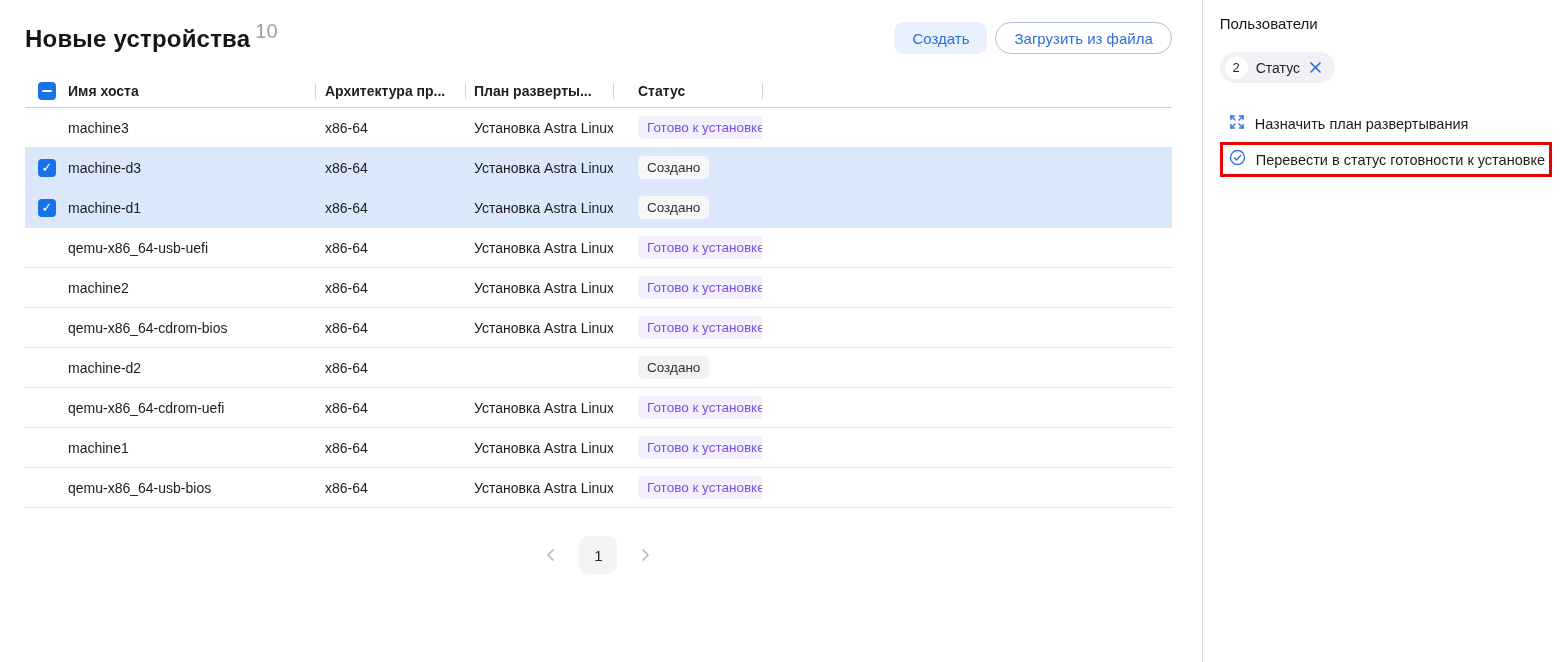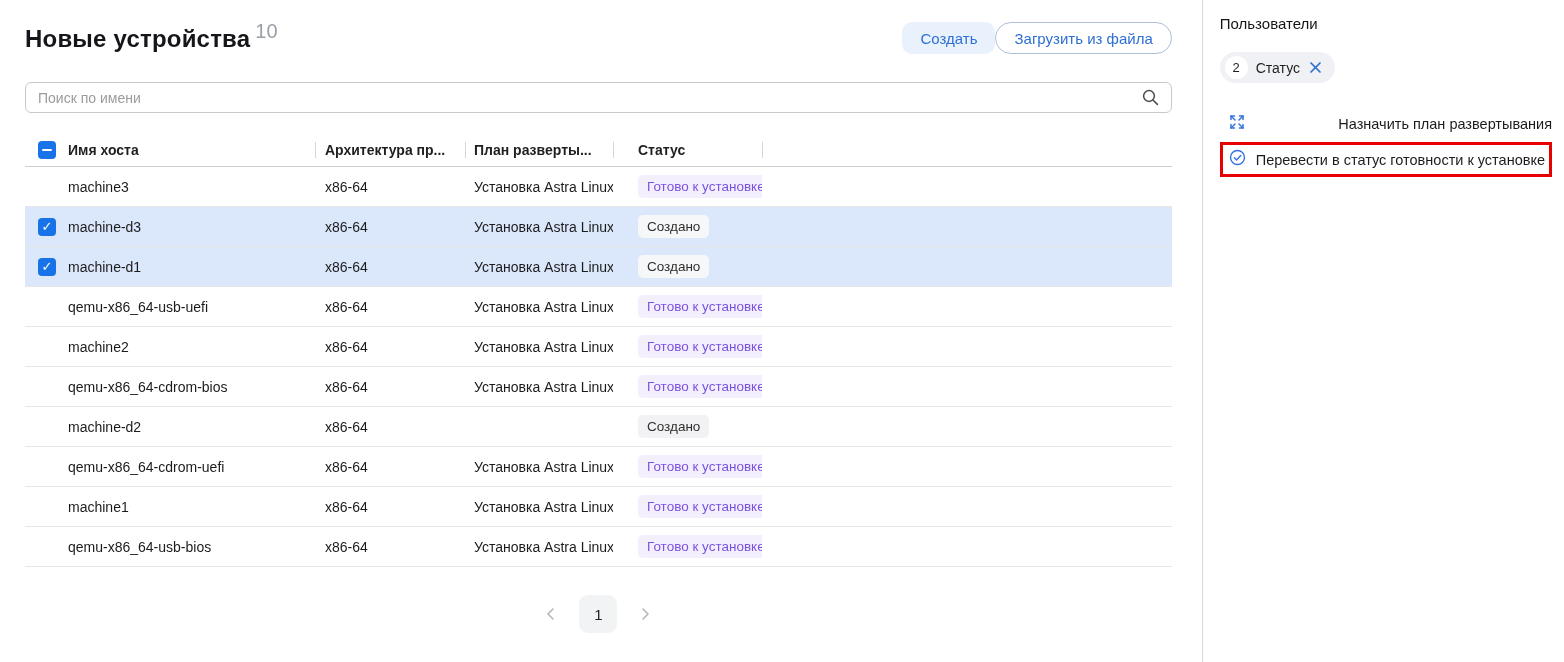--- a/index.html
+++ b/index.html
@@ -5,21 +5,21 @@
   * { margin:0; padding:0; box-sizing:border-box; }
   html,body { width:1564px; height:662px; background:#fff;
     font-family:"Liberation Sans", sans-serif; color:#1c1c1c; overflow:hidden; }
   .app { display:flex; width:1564px; height:662px; }
 
   
   .main { width:1216px; border-right:1px solid #d9d9d9; padding:20px 30px 0 25px; }
   .main-header { display:flex; justify-content:space-between; align-items:flex-start; }
   .page-title { font-size:24px; font-weight:700; color:#15161a; letter-spacing:.2px; }
   .page-count { font-size:20px; font-weight:400; color:#9aa0a6; vertical-align:super; margin-left:5px; }
-  .header-buttons { display:flex; padding-top:2px; }
+  .header-buttons { display:flex; gap:8px; padding-top:2px; }
   .btn { height:32px; padding:0 18px; font-size:15px; font-family:inherit;
     color:#2e6fd4; cursor:pointer; display:flex; align-items:center; }
   .btn-tonal { background:#e9f1fd; border:none; border-radius:10px; }
   .btn-outline { background:#fff; border:1px solid #aebfd8; border-radius:16px; }
 
   .search-wrap { position:relative; margin-top:28px; }
   .search-input { width:100%; height:31px; border:1px solid #c9c9c9; border-radius:6px;
     padding:0 40px 0 12px; font-size:14px; font-family:inherit; color:#1c1c1c; outline:none; }
   .search-input::placeholder { color:#9b9b9b; }
   .search-icon { position:absolute; right:12px; top:6px; }
@@ -61,21 +61,21 @@
   .sidebar { flex:1; padding:15px 12px 0 17px; }
   .sidebar-title { font-size:15px; font-weight:400; color:#15161a; }
   .chip { display:inline-flex; align-items:center; margin-top:20px; height:31px;
     background:#f0f1f4; border-radius:16px; padding:0 12px 0 5px; gap:8px; cursor:default; }
   .chip-count { width:23px; height:23px; background:#fff; border-radius:50%; display:flex;
     align-items:center; justify-content:center; font-size:13px; color:#1f1f1f; }
   .chip-label { font-size:14px; color:#1f1f1f; }
   .chip-close { background:none; border:none; cursor:pointer; display:flex; padding:0; }
 
   .actions { margin-top:26px; }
-  .action-row { display:flex; align-items:center; gap:10px; padding:5px 0 5px 9px; cursor:pointer;justify-content:space-between; }
+  .action-row { display:flex; align-items:center; gap:10px; padding:5px 0 5px 9px; cursor:pointer; }
   .action-label { font-size:14.5px; color:#1c1c1c; white-space:nowrap; }
   .highlight-box { border:3px solid #e60000; margin-top:3px; }
   .highlight-box .action-row { padding:4px 4px 4px 6px; }
 </style>
 </head>
 <body>
 
 <div class="app">
 
   <div class="main">
@@ -83,29 +83,20 @@
     <div class="main-header">
       <h1 class="page-title">
         <span>Новые устройства</span><span class="page-count">10</span>
       </h1>
       <div class="header-buttons">
         <button class="btn btn-tonal">Создать</button>
         <button class="btn btn-outline">Загрузить из файла</button>
       </div>
     </div>
 
-    <div class="search-wrap">
-      <input class="search-input" type="text" placeholder="Поиск по имени" style="">
-      <span class="search-icon">
-        <svg width="19" height="19" viewBox="0 0 19 19">
-            <circle cx="8" cy="8" r="5.4" fill="none" stroke="#4a4a4a" stroke-width="1.5"></circle>
-            <line x1="12.2" y1="12.2" x2="16.4" y2="16.4" stroke="#4a4a4a" stroke-width="1.5" stroke-linecap="round"></line>
-          </svg>
-      </span>
-    </div>
 
     <div class="table">
       <div class="thead">
         <div class="cell c-check">
           <span class="checkbox indeterminate">
               <span class="mark"></span>
             </span>
         </div>
         <div class="cell c-host">Имя хоста</div>
         <div class="cell c-arch hsep">Архитектура пр...</div>

